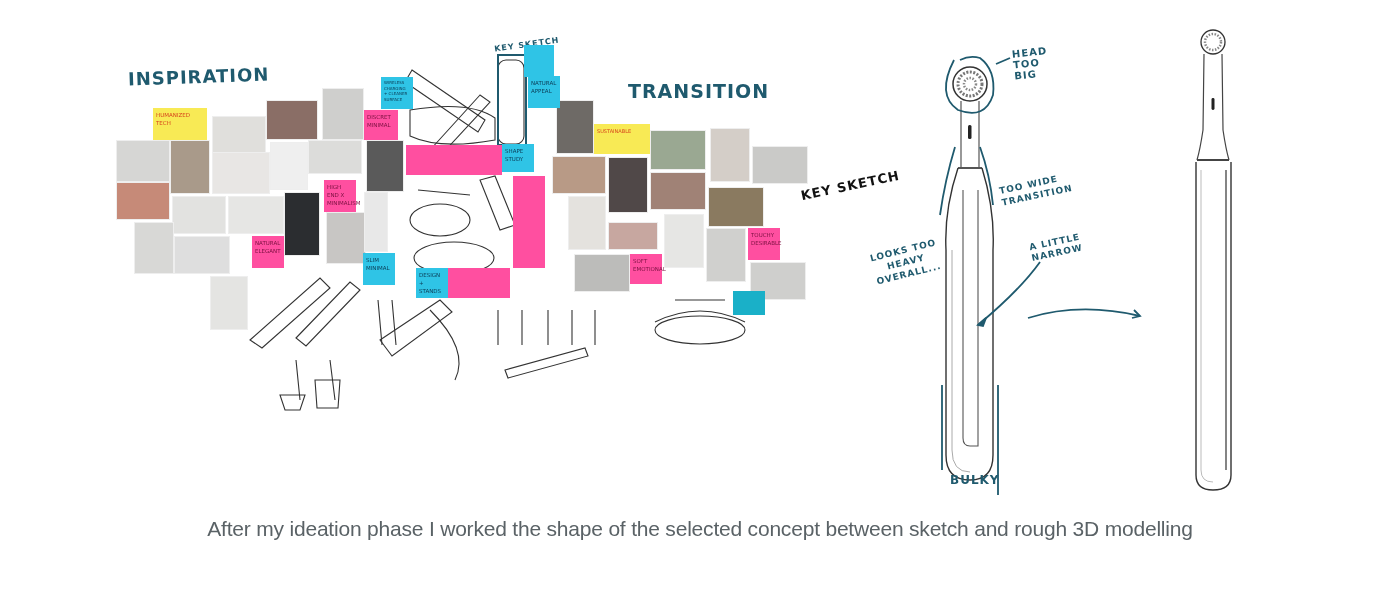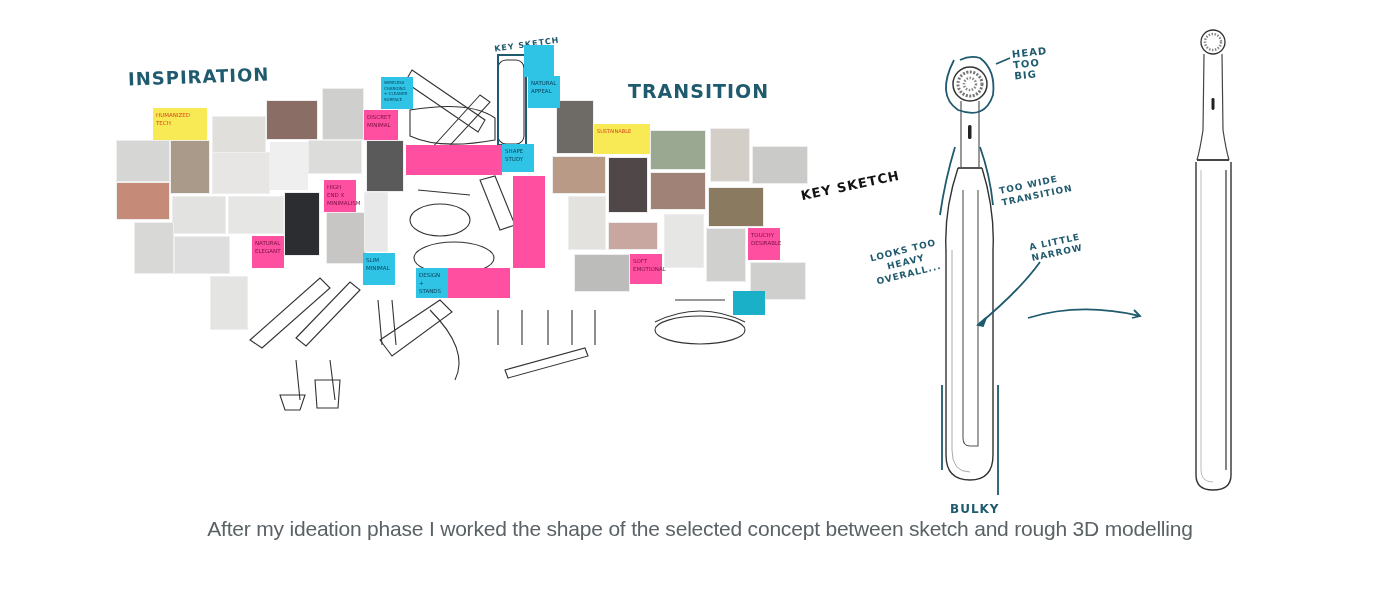--- a/index.html
+++ b/index.html
@@ -136,21 +136,21 @@
     <path d="M978 325 L986 318 L983 326 Z" fill="#1f5a6e"></path>
     <path d="M1028 318 Q1080 302 1140 316"></path>
     <path d="M1134 310 L1140 316 L1132 318"></path>
   </g>
 </svg>
 
 <div class="abs hand" style="left:1013px;top:46px;width:50px;font-size:10px;line-height:11px;transform:rotate(-6deg);">HEAD TOO BIG</div>
 <div class="abs hand" style="left:1000px;top:178px;width:66px;font-size:9px;line-height:12px;transform:rotate(-12deg);">TOO WIDE TRANSITION</div>
 <div class="abs hand" style="left:870px;top:244px;width:72px;font-size:9px;line-height:12px;transform:rotate(-14deg);text-align:center;">LOOKS TOO HEAVY OVERALL...</div>
 <div class="abs hand" style="left:1030px;top:236px;width:60px;font-size:9px;line-height:11px;transform:rotate(-12deg);">A LITTLE NARROW</div>
-<div class="abs hand" style="left:950px;top:473px;font-size:12px;margin-top:29px;">BULKY</div>
+<div class="abs hand" style="left:950px;top:473px;font-size:12px;">BULKY</div>
 
 <svg width="1400" height="597" style="left:0;top:0;" viewBox="0 0 1400 597">
   <circle cx="1213" cy="42" r="12" fill="#fff" stroke="#333" stroke-width="1.3"></circle>
   <circle cx="1213" cy="42" r="8" fill="none" stroke="#888" stroke-width="2.5" stroke-dasharray="1.5 1.5"></circle>
   <path d="M1204 54 L1203 130 Q1200 150 1197 160 M1222 54 L1223 130 Q1226 150 1229 160" fill="none" stroke="#444" stroke-width="1.2"></path>
   <rect x="1211.5" y="98" width="3" height="12" rx="1.4" fill="#222"></rect>
   <path d="M1197 160 L1229 160" stroke="#444" stroke-width="2"></path>
   <path d="M1196 162 L1196 475 Q1196 490 1213 490 Q1231 490 1231 475 L1231 162" fill="none" stroke="#333" stroke-width="1.4"></path>
   <path d="M1201 170 L1201 470 Q1201 482 1213 482" fill="none" stroke="#bbb" stroke-width="1"></path>
   <path d="M1226 170 L1226 470" fill="none" stroke="#333" stroke-width="1.2"></path>

